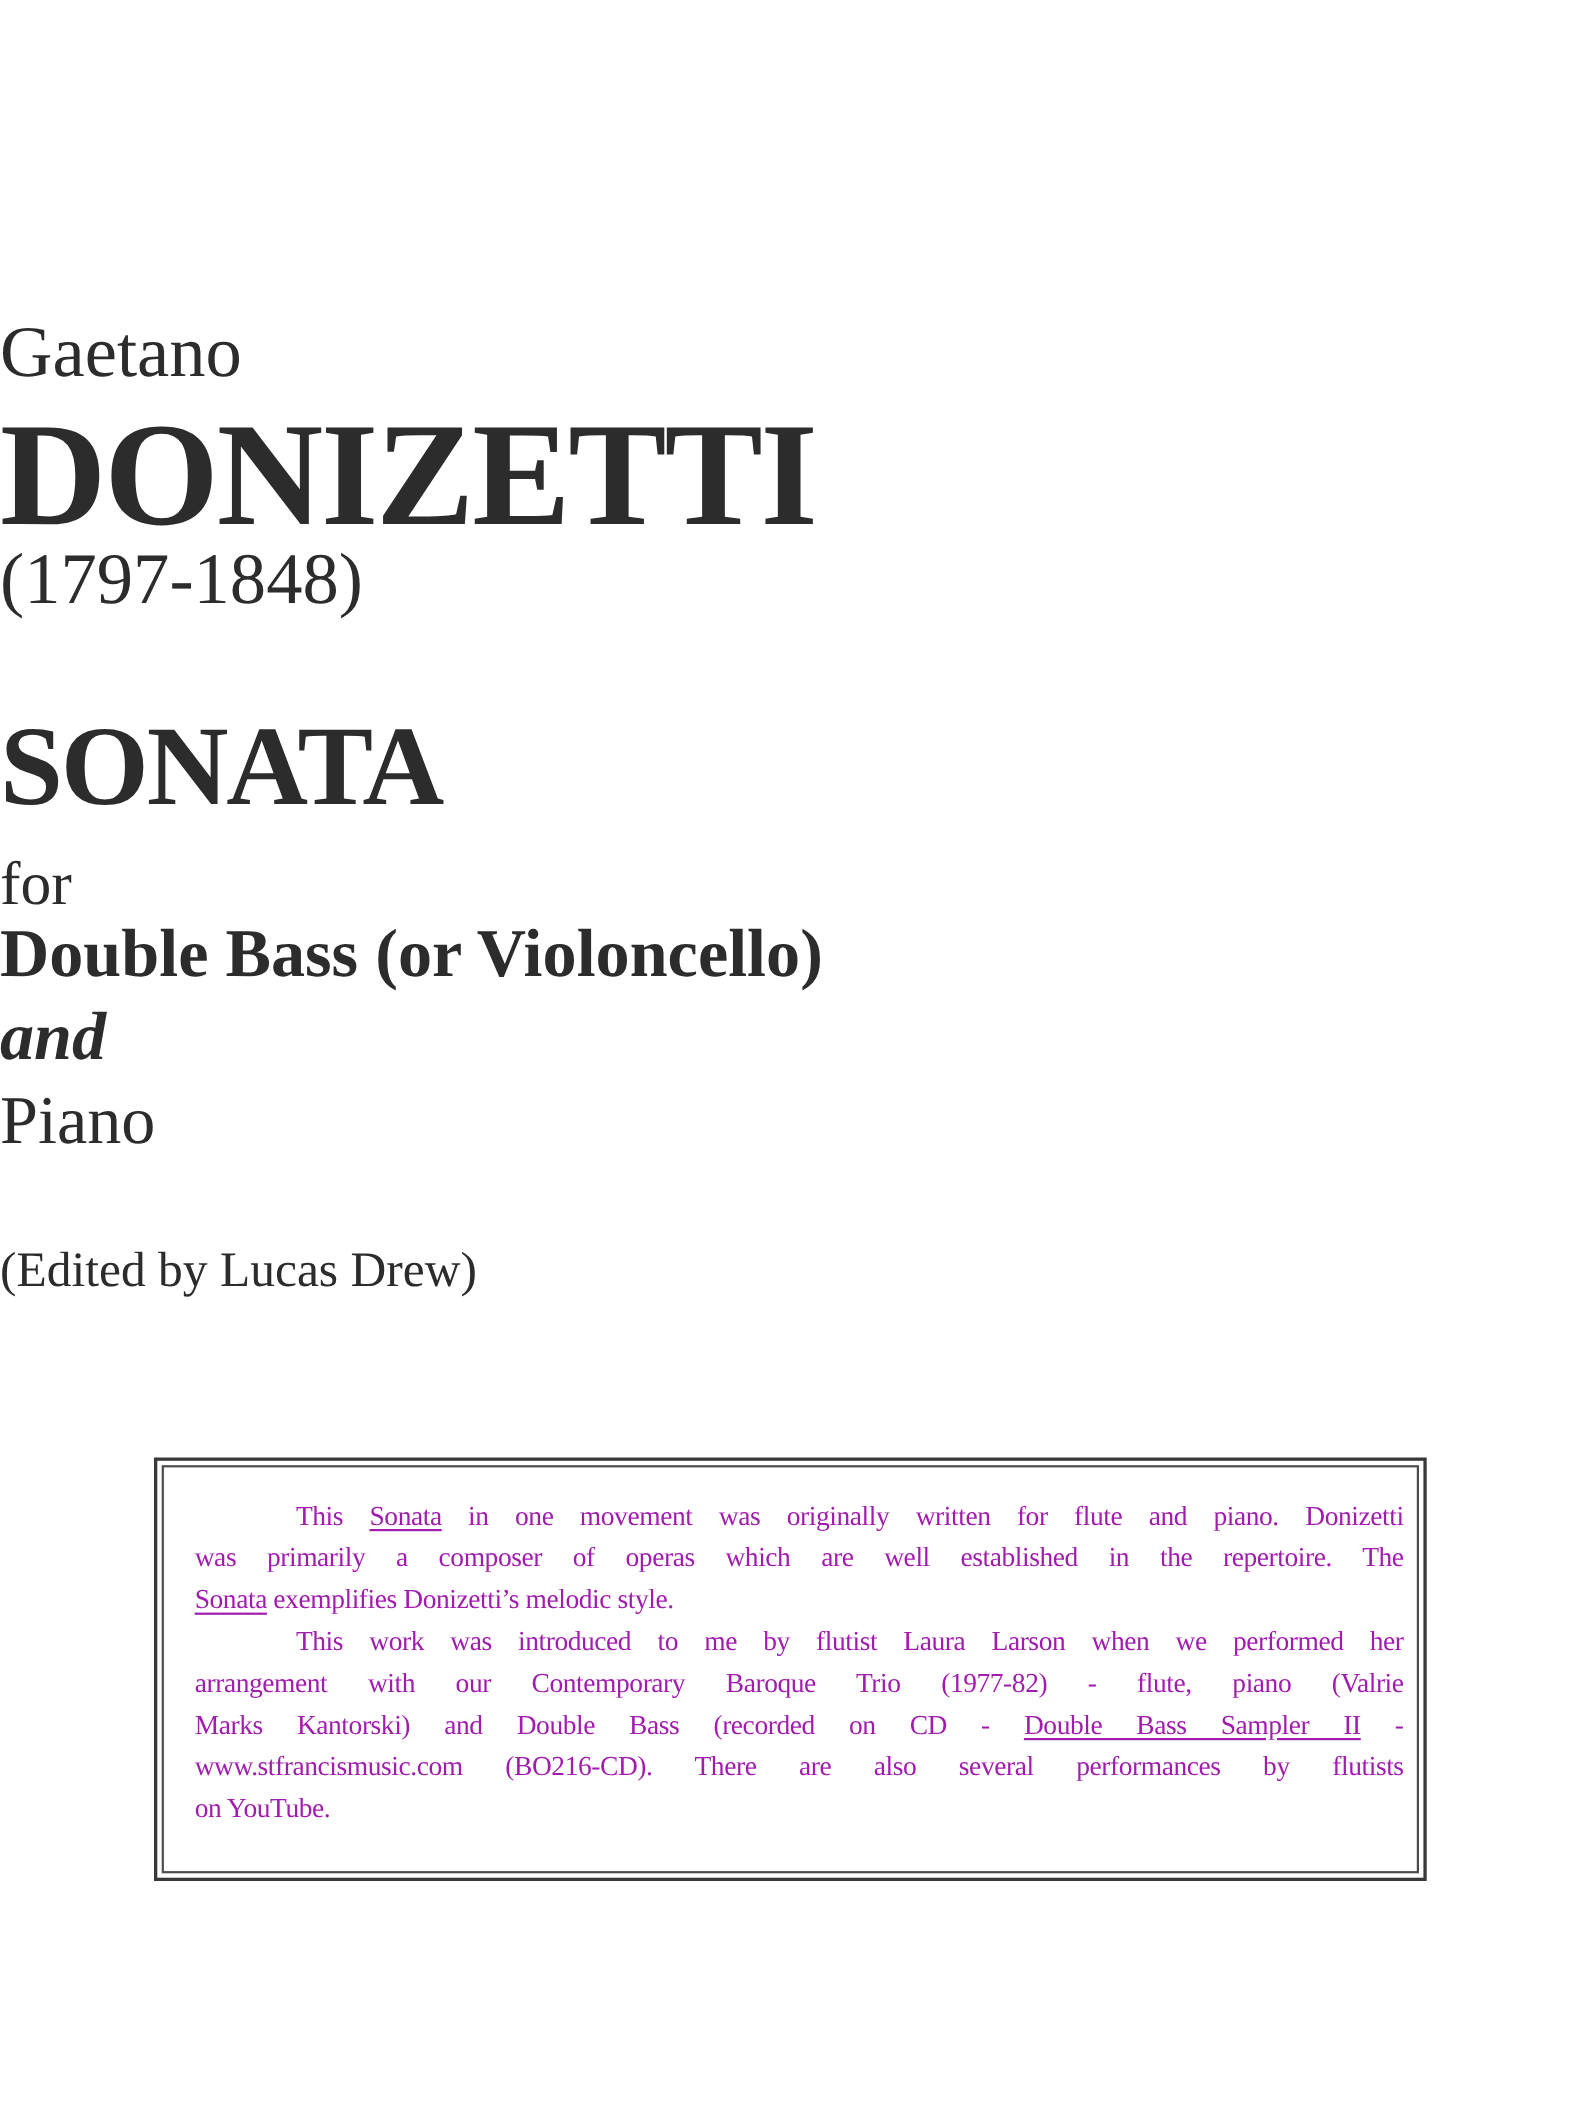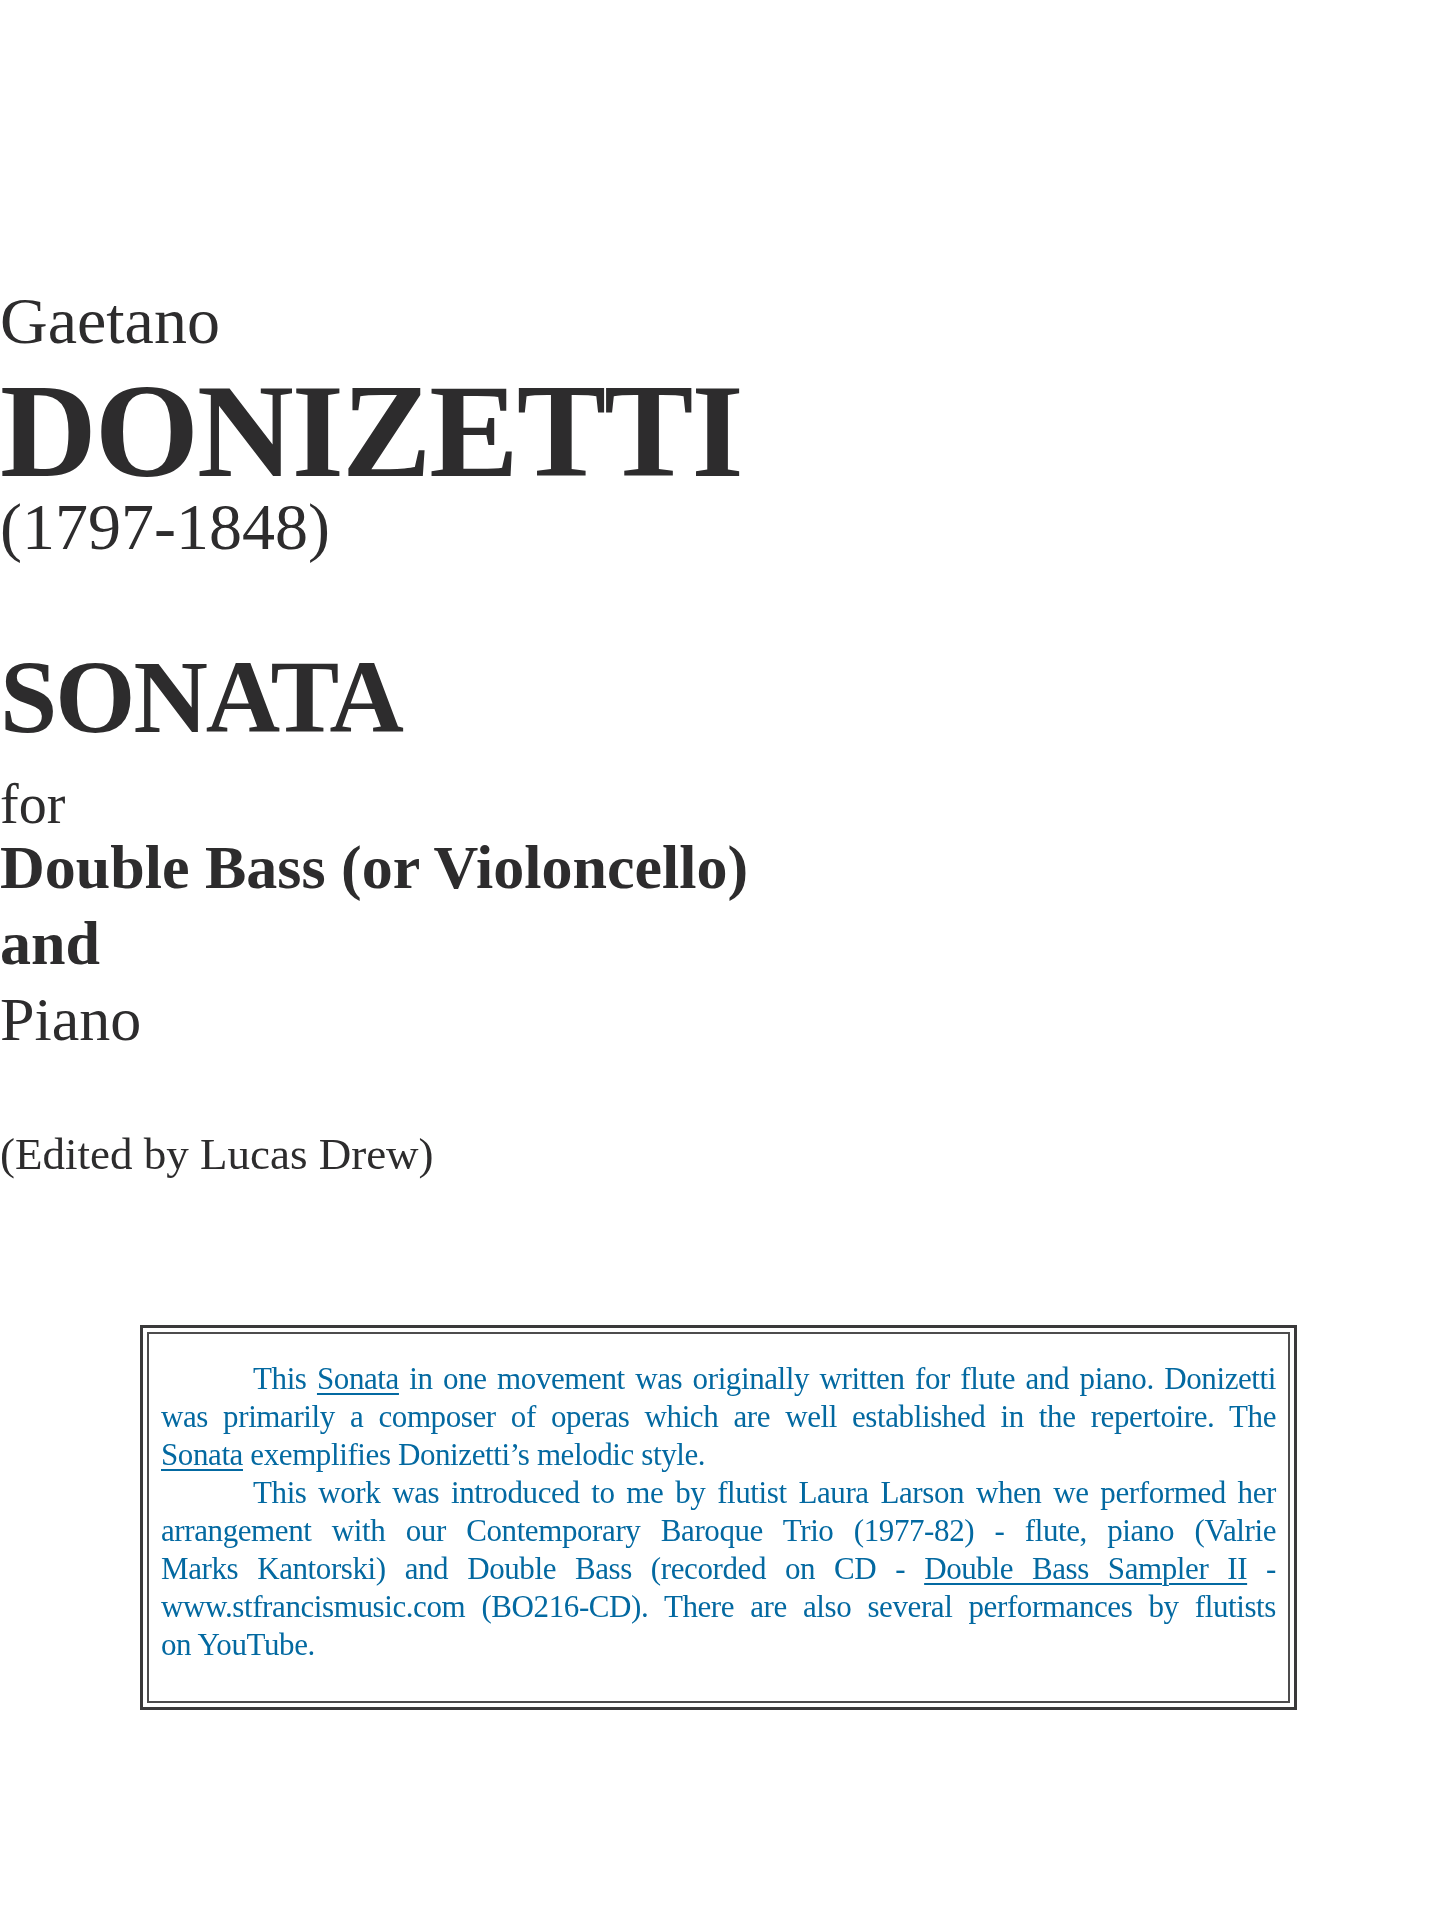--- a/index.html
+++ b/index.html
@@ -20,21 +20,21 @@
     text-align: left;
     line-height: 1;
     white-space: nowrap;
   }
   .l-gaetano    { top: 288px;  font-size: 66px;  font-weight: 400; }
   .l-donizetti  { top: 364px;  font-size: 134px; font-weight: 700; letter-spacing: -2px; }
   .l-dates      { top: 494px;  font-size: 66px;  font-weight: 400; }
   .l-sonata     { top: 646px;  font-size: 103px; font-weight: 700; letter-spacing: -2px; }
   .l-for        { top: 776px;  font-size: 56px;  font-weight: 400; }
   .l-inst1      { top: 836px;  font-size: 62px;  font-weight: 700; }
-  .l-inst2      { top: 912px;  font-size: 62px;  font-weight: 700; }
+  .l-inst2      { top: 912px;  font-size: 62px;  font-weight: 700; font-style: italic; }
   .l-inst3      { top: 988px;  font-size: 62px;  font-weight: 400; }
   .l-editor     { top: 1132px; font-size: 45px;  font-weight: 400; }
 
   .notice-box {
     position: absolute;
     left: 140px;
     top: 1325px;
     width: 1157px;
     height: 385px;
     box-sizing: border-box;
@@ -43,24 +43,25 @@
     background: #ffffff;
   }
   .notice-box-inner {
     box-sizing: border-box;
     width: 100%;
     height: 100%;
     border: 2px solid #4d4c4d;
     padding: 26px 12px 0 12px;
   }
   .notice-text {
-    font-size: 31px;
+    font-size: 25px;
     line-height: 38px;
     letter-spacing: -0.4px;
-    color: #0369a1;
+    color: #a21caf;
+    margin-left: 16px;
   }
   .notice-line { text-align: left; }
   .notice-line.just {
     text-align: justify;
     text-align-last: justify;
   }
   .notice-line.ind { text-indent: 92px; }
   .notice-line .u {
     text-decoration: underline;
     text-decoration-thickness: 2px;

